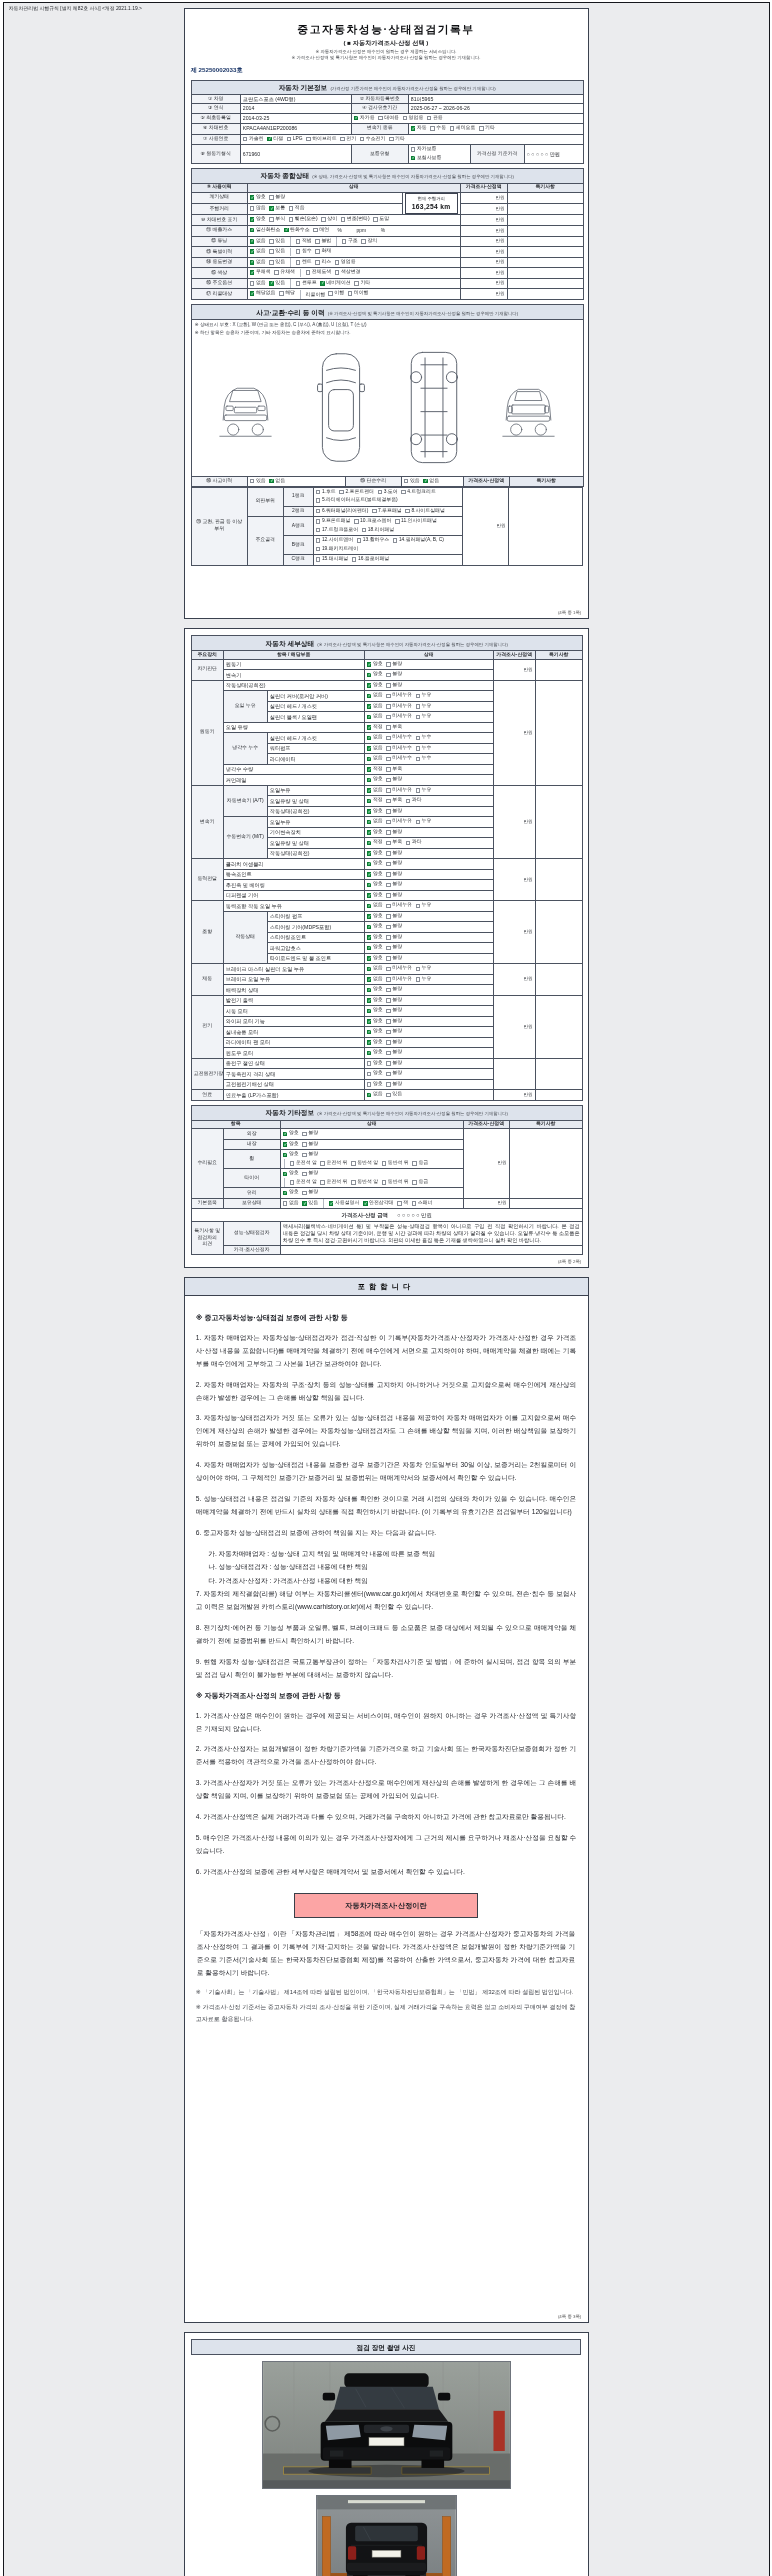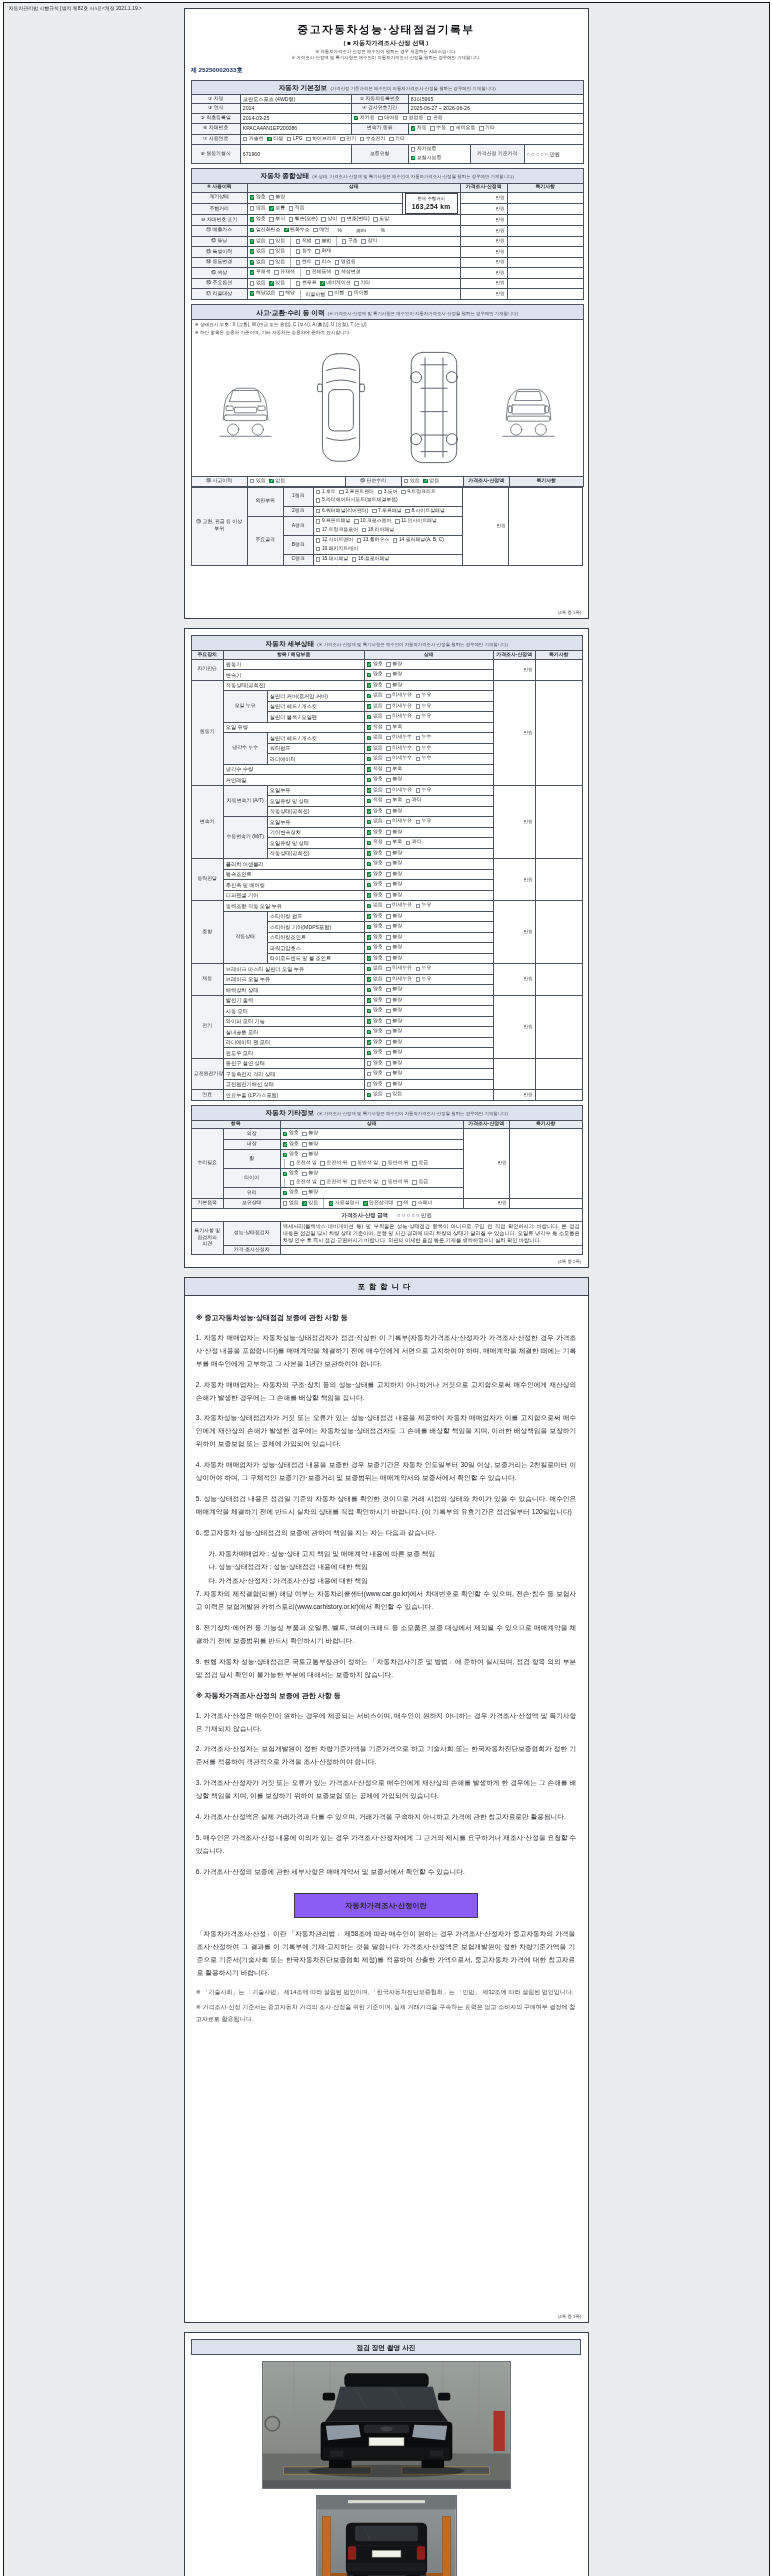--- a/index.html
+++ b/index.html
@@ -48,21 +48,21 @@
 
   .legend{font-size:4.6px;color:#35383f;margin:1.5px 1px;}
   .diag-wrap{display:flex;justify-content:space-around;align-items:center;padding:5.2px 3.1px 3.1px;}
   svg.diag *{stroke:#5b616b;fill:none;stroke-width:1.4;stroke-linecap:round;stroke-linejoin:round;}
 
   .nt-band{background:#dde3ec;border-bottom:0.5px solid #3a414e;text-align:center;padding:3.6px;font-weight:bold;font-size:7.2px;letter-spacing:4.1px;}
   .nt-body{padding:8.2px 11.3px;font-size:6.7px;line-height:1.95;color:#202228;}
   .nt-sec-title{font-weight:bold;font-size:7px;margin:6.2px 0 6.2px;}
   .nt-item{margin-bottom:7.7px;text-align:justify;}
   .nt-sub{margin:0.5px 0 0.5px 12.4px;}
-  .nt-box{width:175px;margin:15.5px auto 8.2px;border:0.8px solid #3a3f49;text-align:center;padding:4.6px 3.1px;font-weight:bold;font-size:7.2px;background:#8b5cf6;}
+  .nt-box{width:175px;margin:15.5px auto 8.2px;border:0.8px solid #3a3f49;text-align:center;padding:4.6px 3.1px;font-weight:bold;font-size:7.2px;background:#fca5a5;}
   .nt-boxtext{margin:2.1px 1px 8.2px;text-align:justify;}
   .nt-foot{font-size:6px;color:#3a3d43;margin:3.6px 0;}
 
   .photo-wrap{display:flex;flex-direction:column;align-items:center;gap:6.2px;margin-top:6.2px;}
   .photo{border:0.5px solid #6f747c;line-height:0;}
 </style>
 </head>
 <body>
 
 <div class="canvas">

